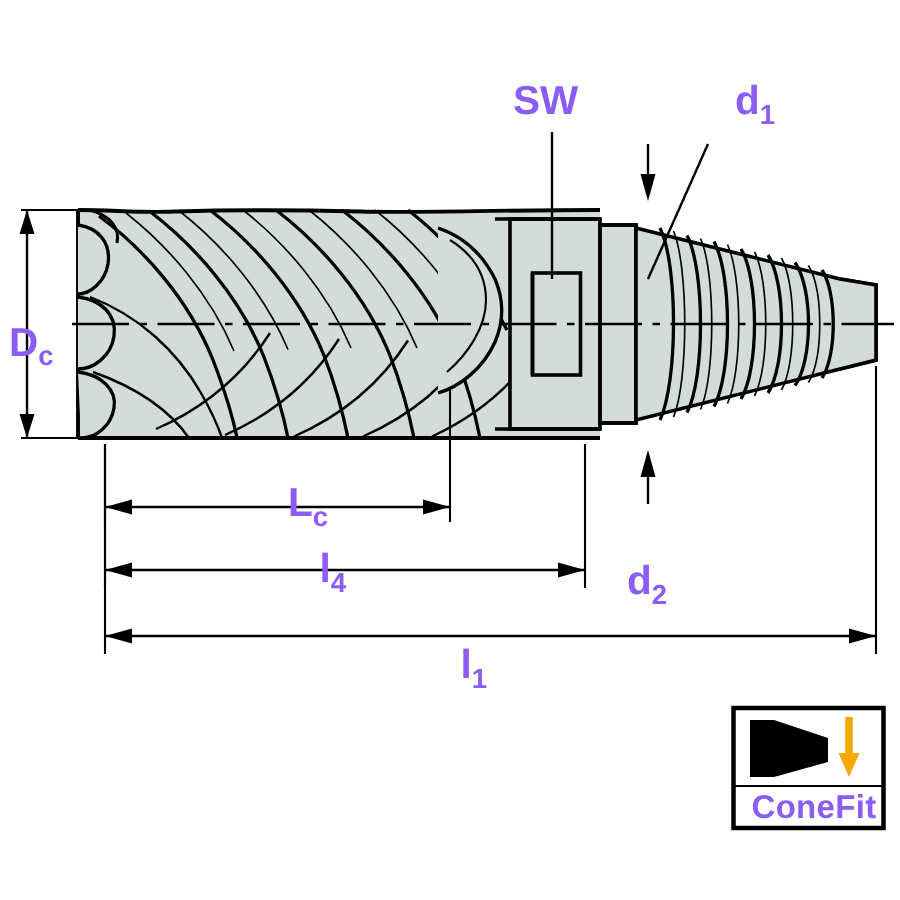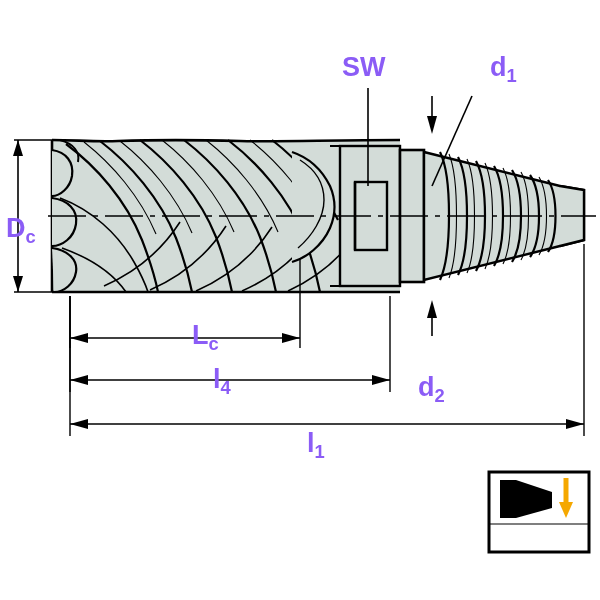--- a/index.html
+++ b/index.html
@@ -208,14 +208,17 @@
   </div>
 
   <div class="lbl dim-label" style="left:490px; top:52px;">
     <span>d</span><span class="sub">1</span>
   </div>
 
   <div class="lbl dim-label" style="left:418px; top:332px;margin-top:40px;">
     <span>d</span><span class="sub">2</span>
   </div>
 
+  <div class="lbl cf-text" style="left:501px; top:525px;">
+    <span>ConeFit</span>
+  </div>
 
 </div>
 
 </body></html>

